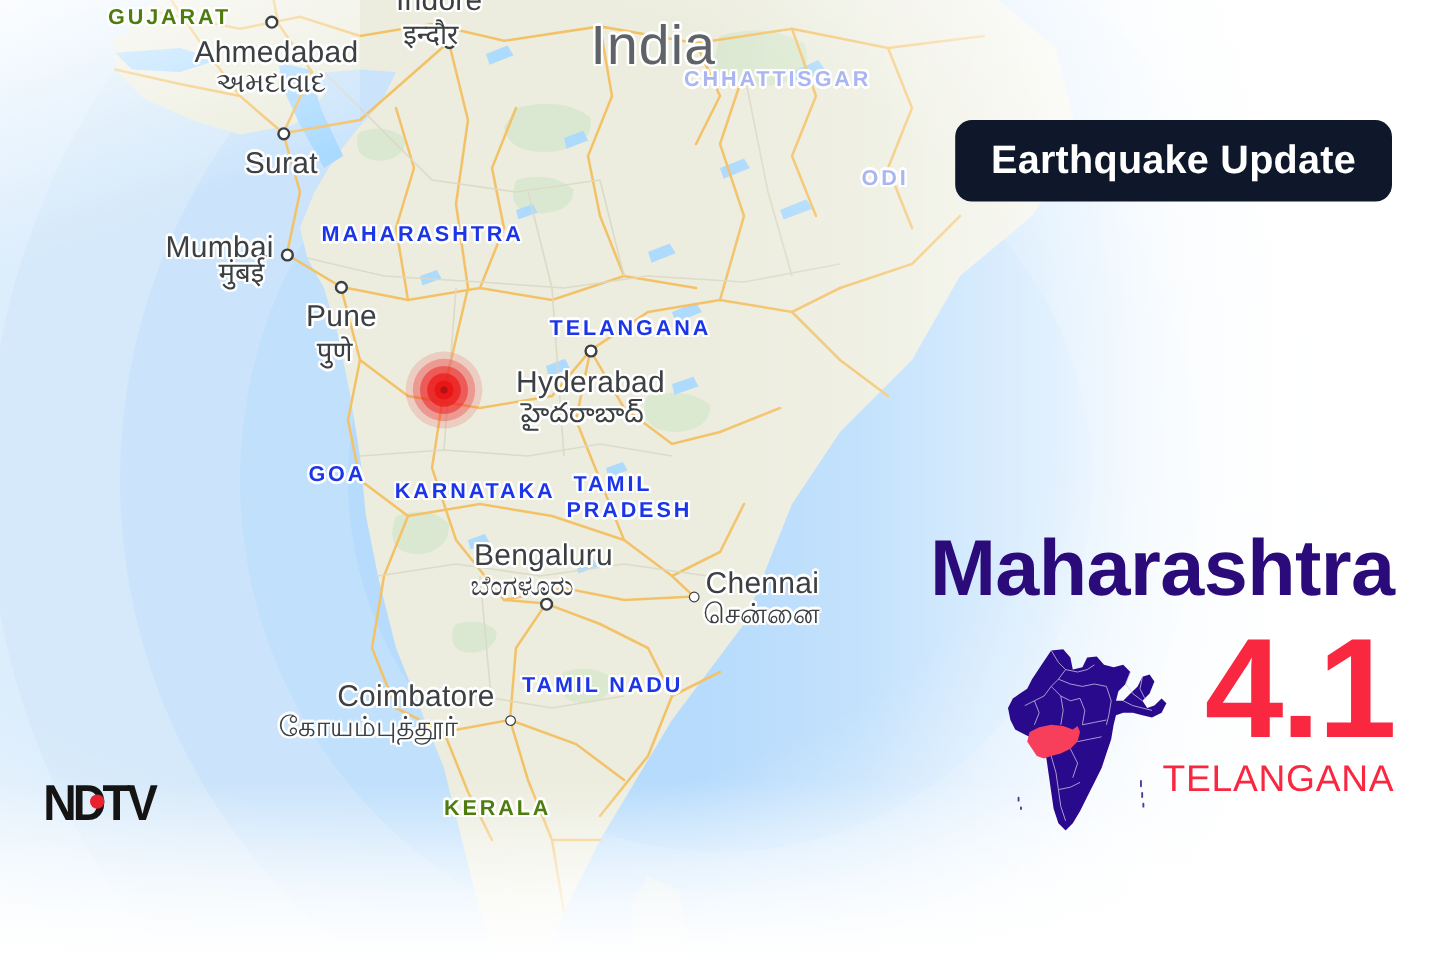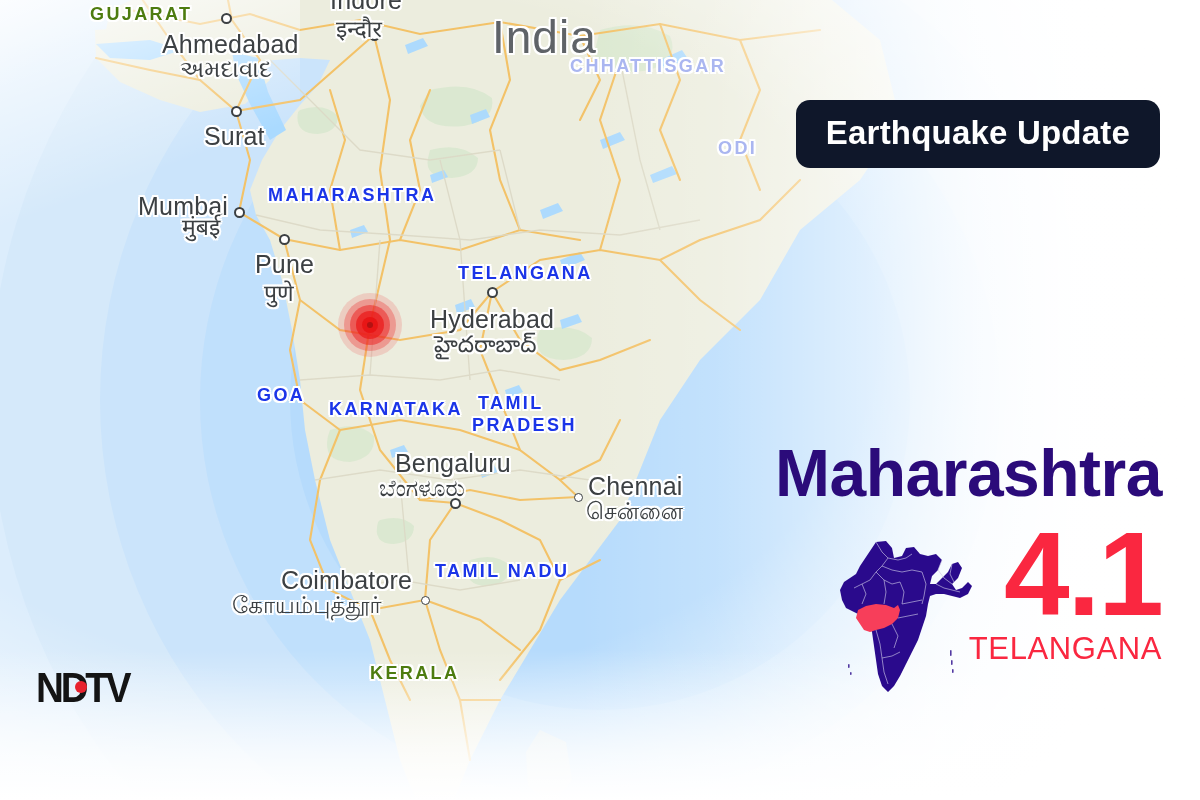--- a/index.html
+++ b/index.html
@@ -71,21 +71,21 @@
 
   .inset-map { position:absolute; left:832px; top:532px; width:150px; height:165px; }
 
   .mag-block { position:absolute; right:38px; top:520px; width:260px; text-align:right; }
   .mag-num { color:#fa2740; font-weight:700; font-size:118px; line-height:.92;
      letter-spacing:-2px; }
   .mag-lbl { color:#fa2740; font-weight:400; font-size:31px; letter-spacing:.6px;
      margin-top:2px; }
 
   
-  .ndtv { position:absolute; left:36px; top:669px; height:38px; display:flex;
+  .ndtv { position:absolute; left:36px; top:650px; height:38px; display:flex;
      align-items:center; }
   .ndtv-text { font-family:"Liberation Sans", sans-serif; font-weight:700;
      font-size:42px; color:#141414; letter-spacing:-3.5px;
      transform:scaleX(.92); transform-origin:left center; }
   .ndtv-dot { position:absolute; left:39px; top:12px; width:12px; height:12px;
      border-radius:50%; background:#e8222e; }
 </style>
 </head>
 <body>
 
@@ -267,21 +267,21 @@
     <div class="lbl lbl-city" style="left:138px; top:192px;">Mumbai</div>
     <div class="lbl lbl-native" style="left:182px; top:210px;">मुंबई</div>
 
     <div class="lbl lbl-city" style="left:255px; top:250px;">Pune</div>
     <div class="lbl lbl-native" style="left:264px; top:276px;">पुणे</div>
 
     <div class="lbl lbl-city" style="left:430px; top:305px;">Hyderabad</div>
     <div class="lbl lbl-native" style="left:434px; top:331px;">హైదరాబాద్</div>
 
     <div class="lbl lbl-city" style="left:395px; top:449px;">Bengaluru</div>
-    <div class="lbl lbl-native" style="left:379px; top:475px;">ಬೆಂಗಳೂರು</div>
+    <div class="lbl lbl-native" style="left:392px; top:475px;">ಬೆಂಗಳೂರು</div>
 
     <div class="lbl lbl-city" style="left:588px; top:472px;">Chennai</div>
     <div class="lbl lbl-native" style="left:586px; top:498px;">சென்னை</div>
 
     <div class="lbl lbl-city" style="left:281px; top:566px;">Coimbatore</div>
     <div class="lbl lbl-native" style="left:232px; top:592px;">கோயம்புத்தூர்</div>
   </div>
 
   <div class="panel">
 

